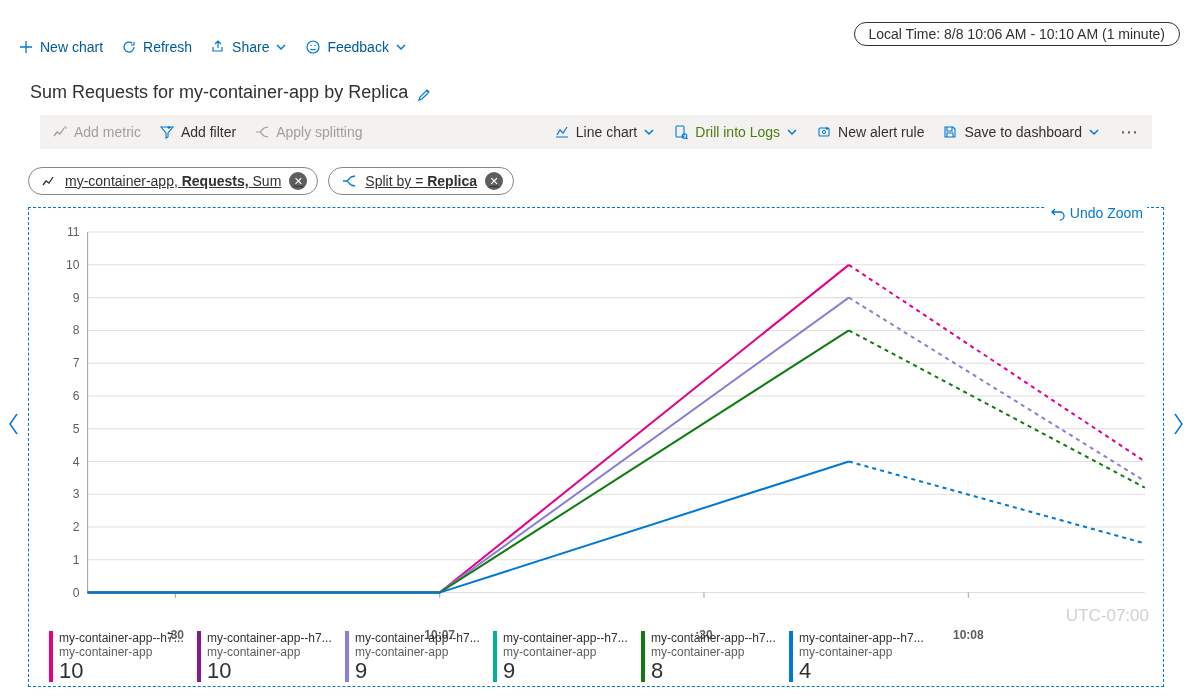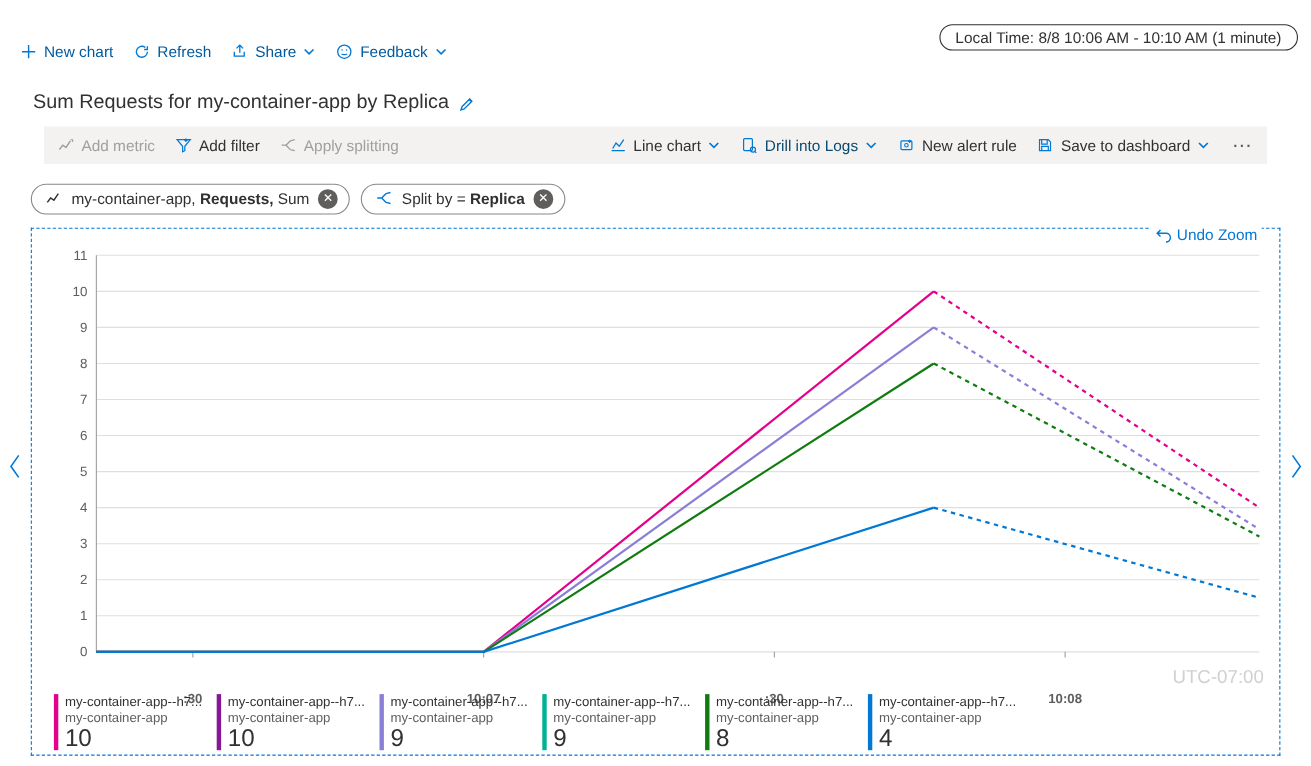--- a/index.html
+++ b/index.html
@@ -66,28 +66,29 @@
   .toolbar .disabled { color: #a19f9d; }
   .toolbar .spacer { flex: 1; }
   .ellipsis { color:#605e5c; font-size:18px; padding:0 6px; cursor:pointer;}
   .pills-row {
     display: flex;
     gap: 10px;
     padding: 14px 28px 8px;
   }
   .pill {
     display: inline-flex;
-    align-items: flex-start;
+    align-items: center;
     gap: 8px;
     border: 1px solid #8a8886;
     border-radius: 16px;
     padding: 4px 10px 4px 12px;
     font-size: 14px;
     color: #323130;
     background:#fff;
+    text-decoration:underline;
   }
   .pill .close {
     width: 18px; height: 18px; border-radius: 50%;
     background: #605e5c; color: #fff;
     display: inline-flex; align-items:center; justify-content:center;
     font-size: 11px; line-height:1;
     cursor:pointer;
   }
   .chart-wrap {
     position: relative;
@@ -211,21 +212,21 @@
   <div class="spacer"></div>
   <div class="tbtn" style="color:#323130">
     <svg class="icon" viewBox="0 0 16 16">
         <path d="M2 13h12M3 11l3-5 3 3 4-6" stroke="#0078d4" stroke-width="1.2" fill="none"></path>
       </svg>
     <span>Line chart</span>
     <svg class="chev" viewBox="0 0 12 12">
         <path d="M2 4l4 4 4-4" stroke="#0078d4" stroke-width="1.5" fill="none"></path>
       </svg>
   </div>
-  <div class="tbtn" style="color:#0c4a6e">
+  <div class="tbtn" style="color:#4d7c0f">
     <svg class="icon" viewBox="0 0 16 16">
         <rect x="3" y="2" width="8" height="11" rx="1" stroke="#0078d4" stroke-width="1.1" fill="none"></rect>
         <circle cx="11.5" cy="12" r="2.3" stroke="#0078d4" stroke-width="1.1" fill="none"></circle>
         <path d="M13 13.5l1.5 1.5" stroke="#0078d4" stroke-width="1.1"></path>
       </svg>
     <span>Drill into Logs</span>
     <svg class="chev" viewBox="0 0 12 12">
         <path d="M2 4l4 4 4-4" stroke="#0078d4" stroke-width="1.5" fill="none"></path>
       </svg>
   </div>

